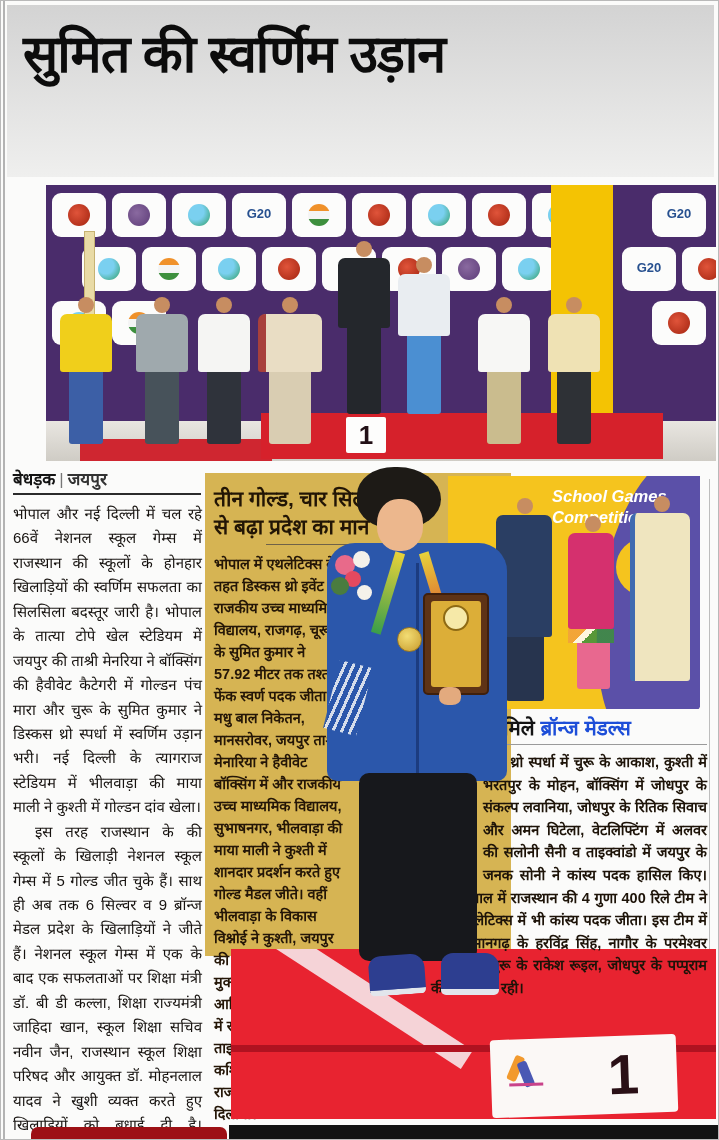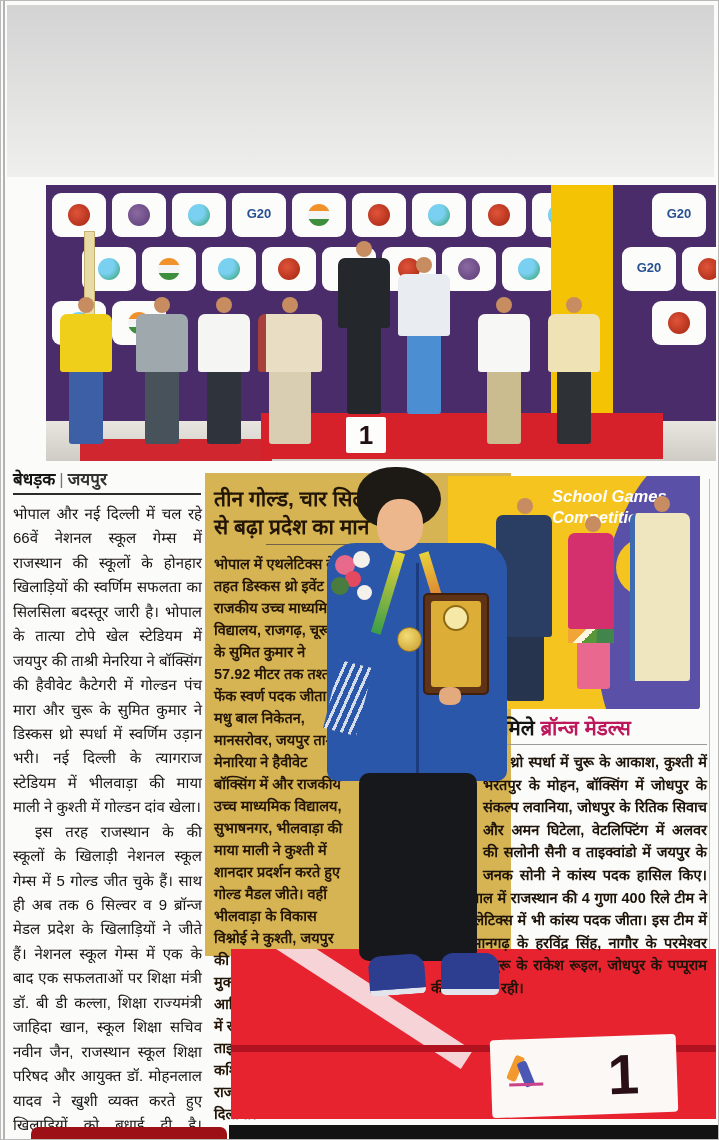--- a/index.html
+++ b/index.html
@@ -55,21 +55,21 @@
   .rp-white { position:absolute; right:0; top:0; width:32px; height:100%; background:#f2efe9; }
   .rp-blob { position:absolute; left:152px; top:-24px; width:132px; height:300px; background:#5b50a8; border-radius:50%; transform:rotate(9deg); }
   .rp-blob2 { position:absolute; left:168px; top:62px; width:58px; height:58px; background:#f5c41e; border-radius:50%; }
   .banner { position:absolute; left:104px; top:10px; width:152px; font-size:16.5px; line-height:1.3; font-weight:700; color:#ffffff; font-style:italic; }
   .rp-person { position:absolute; width:58px; }
   .chevron { height:14px; background:linear-gradient(135deg,#f2a03c 30%,#ffffff 30% 45%,#3d8f3d 45%); opacity:.85; }
 
   
   .bronze { left:430px; top:712px; width:276px; z-index:2; }
   .bronze-heading { padding-left:24px; font-size:20.5px; font-weight:800; color:#141414; white-space:nowrap; }
-  .bronze-heading .red { color:#be185d; }
+  .bronze-heading .red { color:#1d4ed8; }
   .bronze-underline { width:252px; height:0; border-top:1px solid #9a9a9a; margin:3px 0 6px 24px; }
   .bronze-body { font-size:14.5px; line-height:1.56; font-weight:600; text-align:justify; color:#1d1308; }
   .wrap-spacer1 { float:left; width:52px; height:132px; }
   .wrap-spacer2 { float:left; clear:left; width:26px; height:76px; }
 
   
   .winner { left:318px; top:466px; width:196px; height:548px; z-index:3; pointer-events:none; }
   .hair { position:absolute; left:38px; top:0; width:84px; height:62px; background:#1d1a16; border-radius:46% 54% 50% 46%; }
   .face { position:absolute; left:58px; top:32px; width:46px; height:52px; background:#ecb78d; border-radius:46%; }
   .jacket { position:absolute; left:8px; top:76px; width:180px; height:238px; background:#2b57ab; border-radius:28px 28px 10px 10px; }
@@ -103,20 +103,21 @@
   .bar-black { left:228px; top:1124px; width:490px; height:16px; background:#131313; }
   .edge-left { left:2px; top:0; width:2px; height:1140px; background:#b3b3b3; }
   .vrule { left:708px; top:478px; width:1px; height:640px; background:#bdbdbd; }
 </style>
 </head>
 <body>
 
 <div id="page">
 
   <div class="abs headline-block">
+    <div class="headline-line">सुमित की स्वर्णिम उड़ान</div>
   </div>
 
   <div class="abs top-photo">
     <div class="backdrop"></div>
 
     <div class="t lr" style="left:6px;top:8px"></div>
     <div class="t lp" style="left:66px;top:8px"></div>
     <div class="t lt" style="left:126px;top:8px"></div>
     <div class="t lg" style="left:186px;top:8px">
         <span class="g20-text">G20</span>

